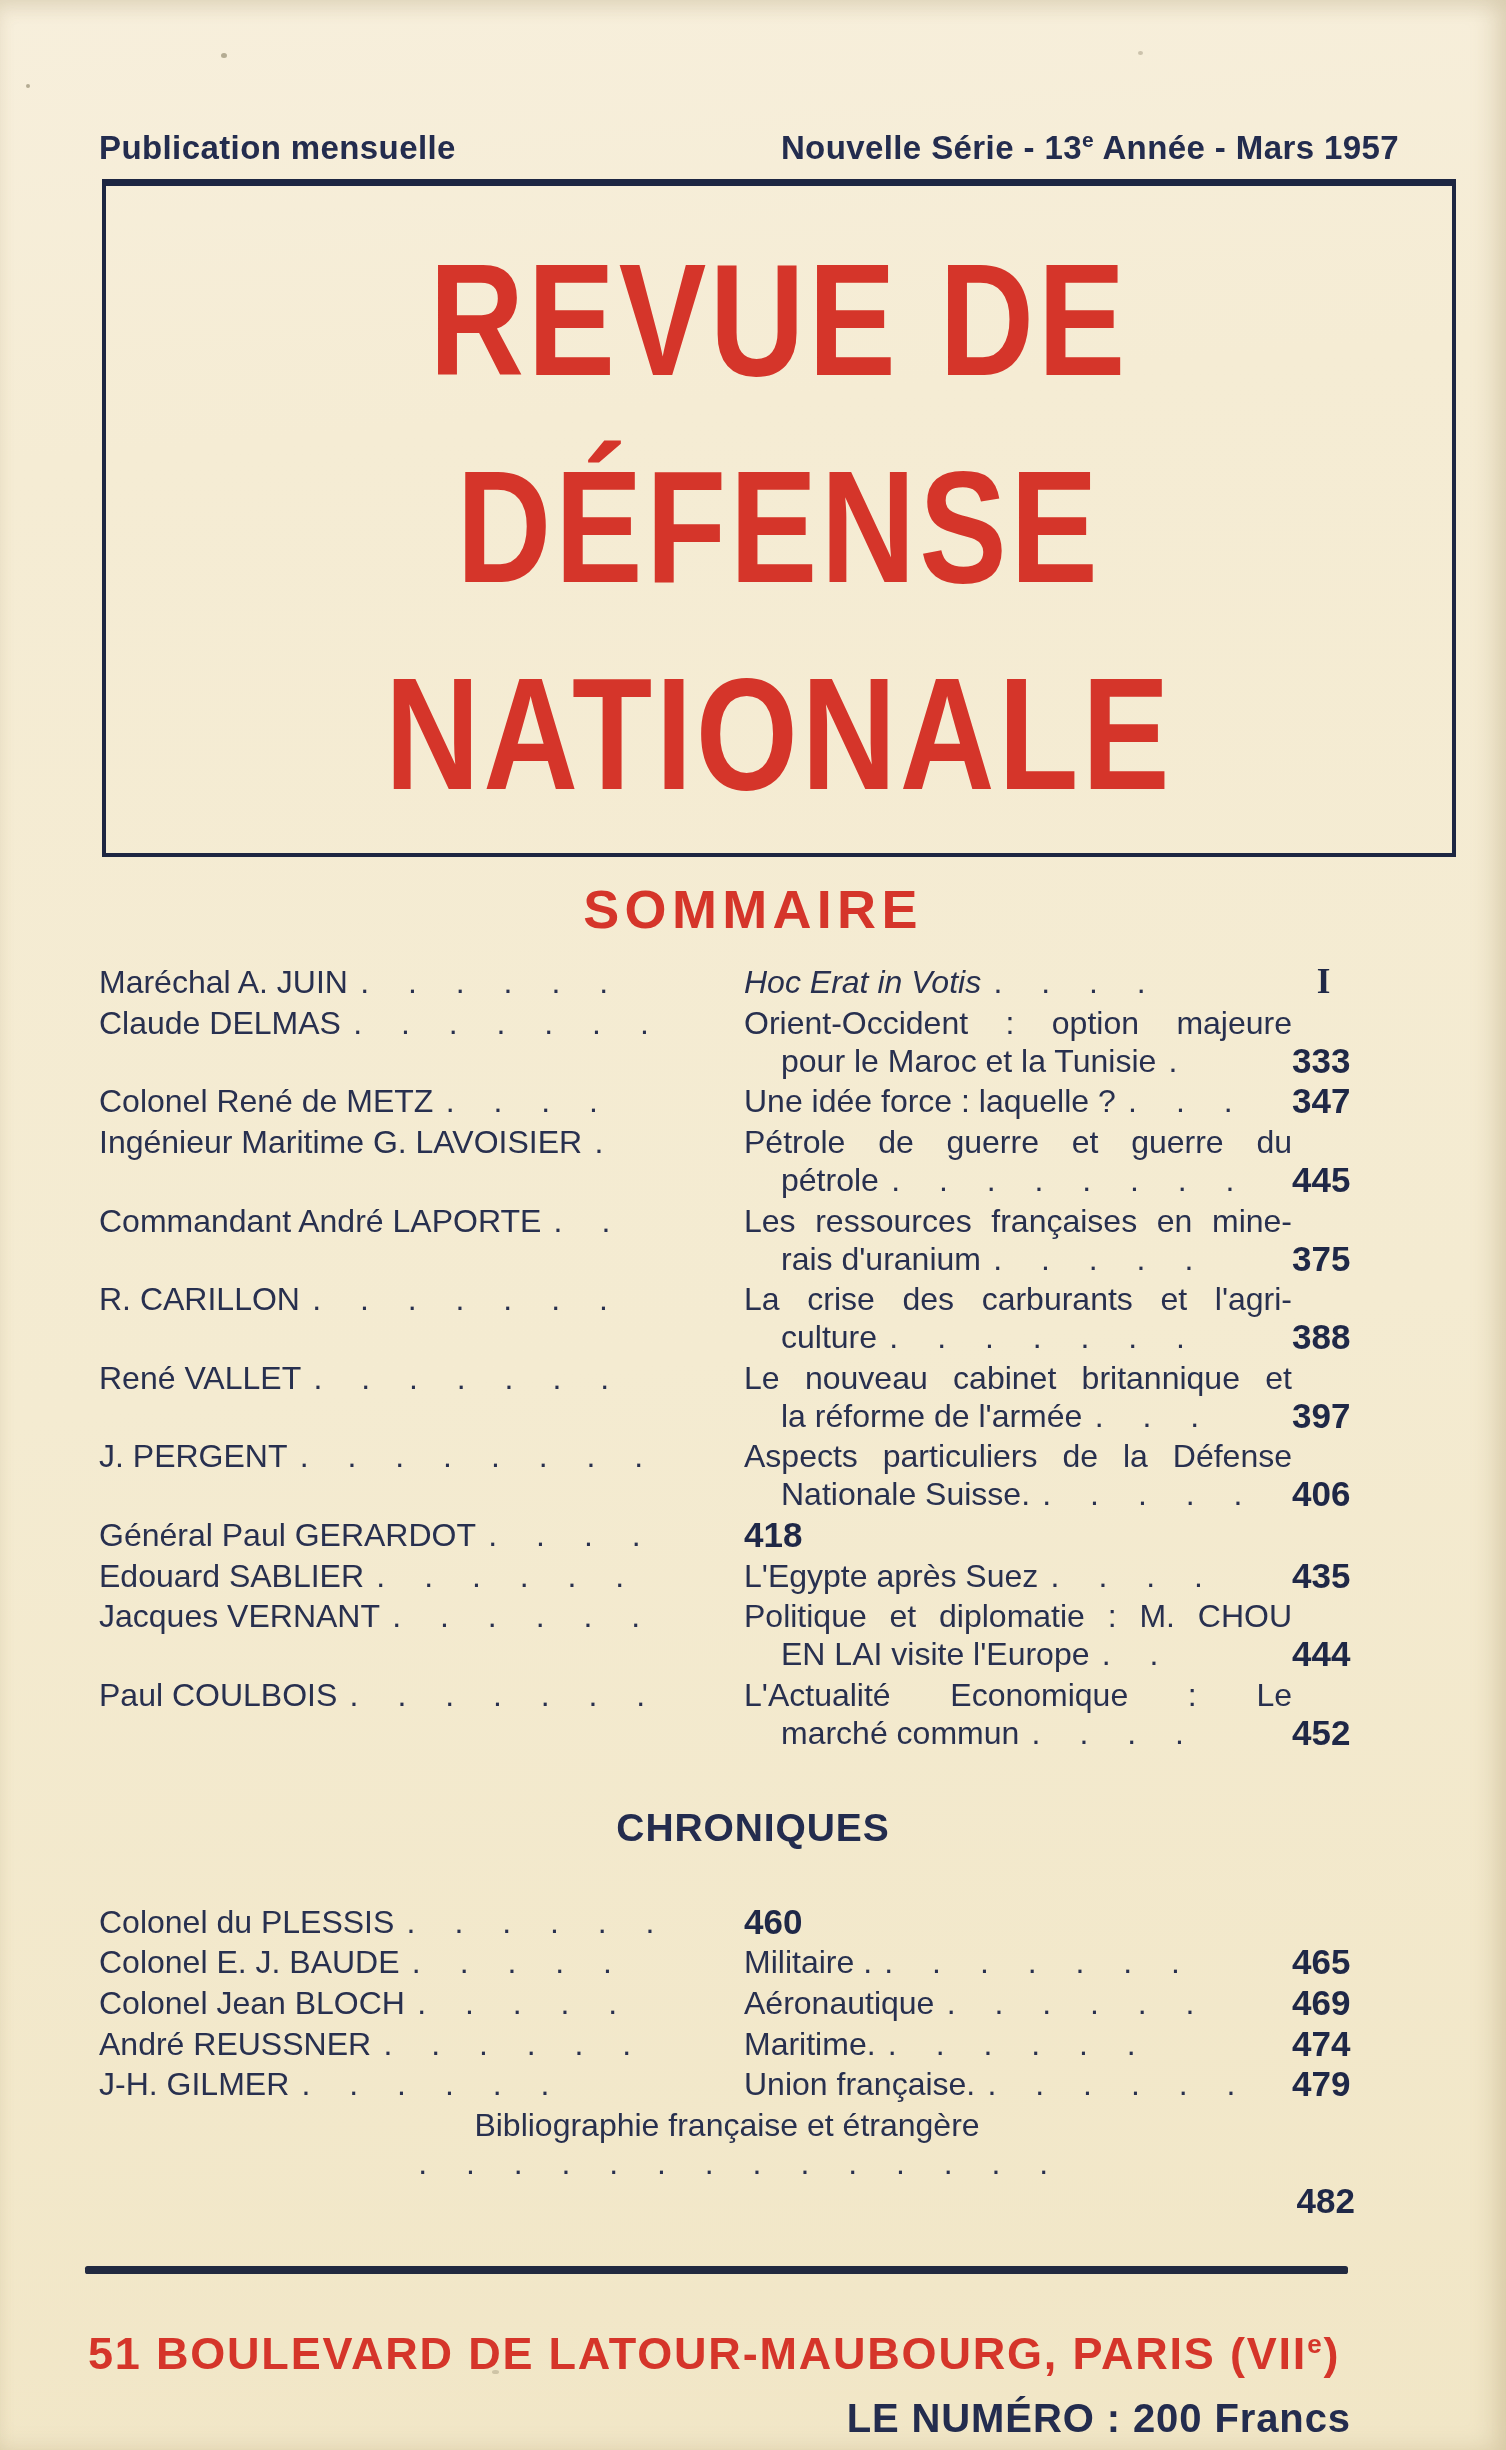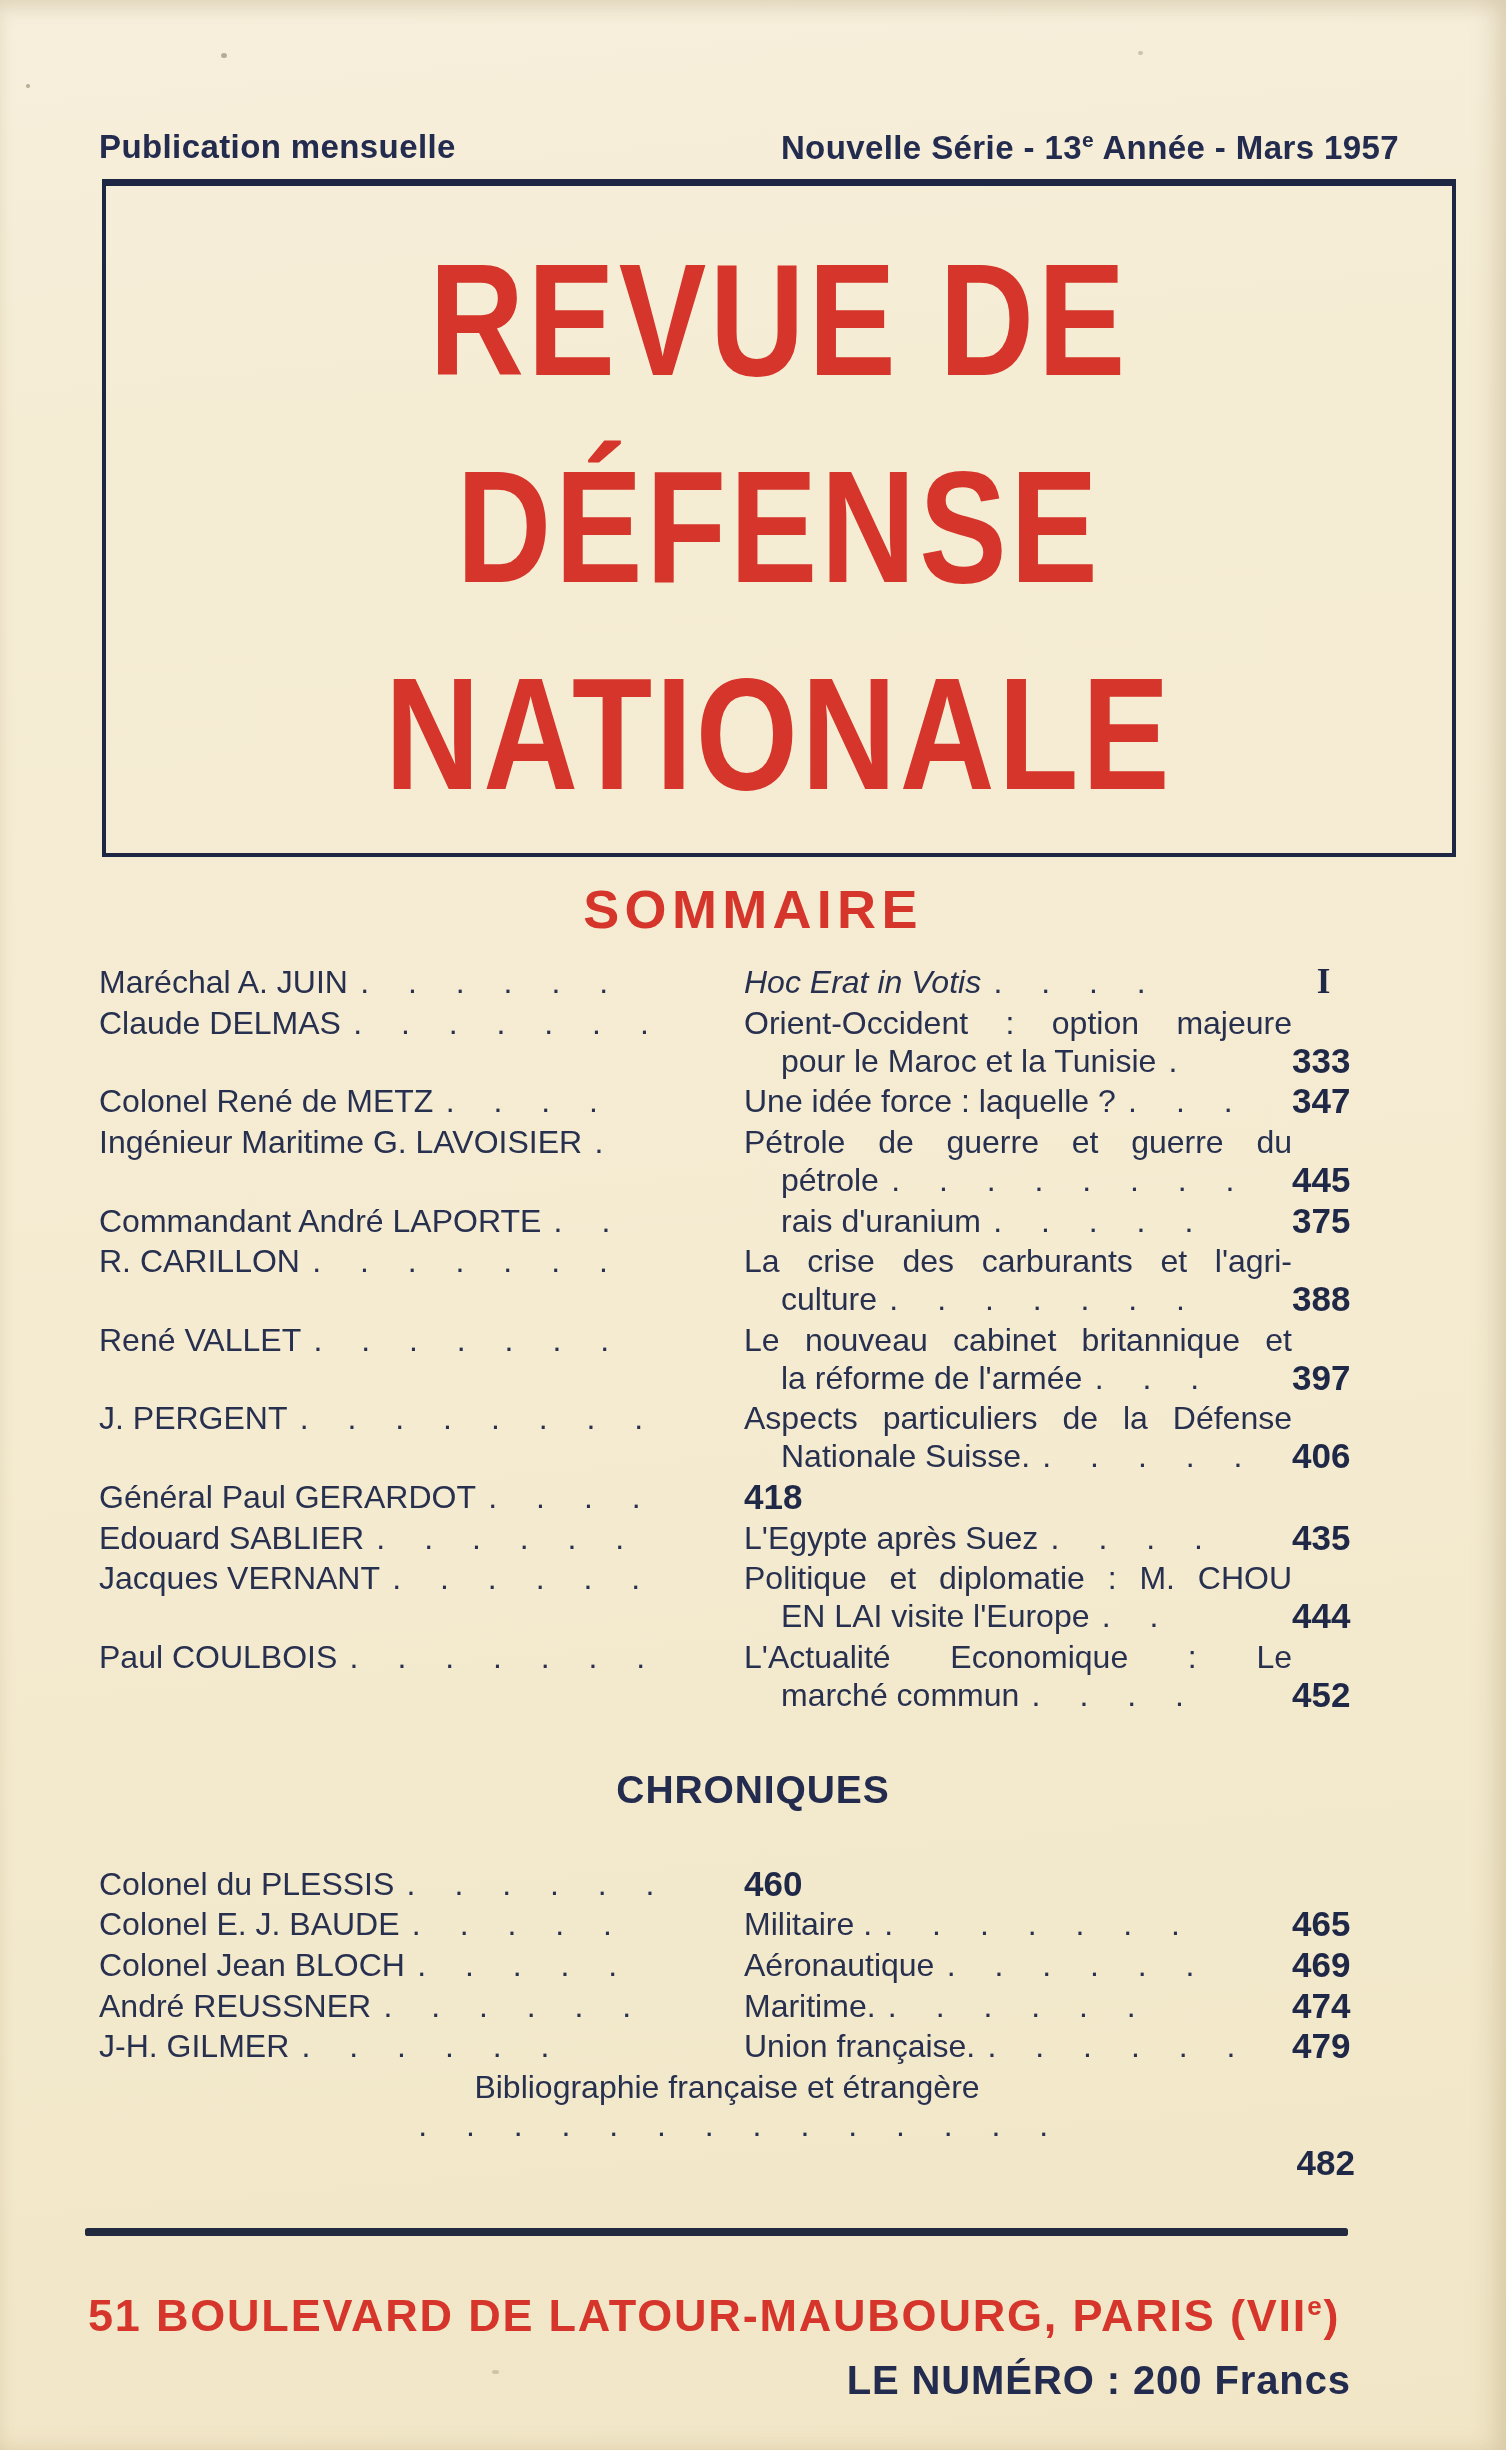--- a/index.html
+++ b/index.html
@@ -15,21 +15,21 @@
   }
   .speck{position:absolute;border-radius:50%;background:#7d7458;opacity:.55;}
   .speck.s1{left:221px;top:53px;width:6.1px;height:5.3px;}
   .speck.s2{left:26px;top:84px;width:4.4px;height:4.4px;}
   .speck.s3{left:1138px;top:51px;width:5.3px;height:4.4px;opacity:.35;}
   .speck.s4{left:492px;top:2370px;width:7px;height:4.4px;opacity:.3;}
 
   
   .topline{
     margin:128px 107px 0 99px;
-    display:flex;justify-content:space-between;align-items:flex-start;
+    display:flex;justify-content:space-between;align-items:center;
     font-weight:700;font-size:33px;letter-spacing:0.4px;color:#232c4e;
     white-space:nowrap;
   }
   .topline sup{font-size:21px;}
 
   
   .masthead-box{
     box-sizing:border-box;
     margin:12.3px 0 0 102px;
     width:1354px;height:678px;
@@ -147,20 +147,21 @@
         <div class="author"><span>Ingénieur Maritime G. LAVOISIER</span><span class="leader">.</span></div>
         <div class="titles">
           <div class="line just"><span>Pétrole de guerre et guerre du</span></div>
           <div class="line cont"><span>pétrole</span><span class="leader">. . . . . . . .</span></div>
         </div>
         <div class="pagenum">445</div>
       </div>
       <div class="toc-row">
         <div class="author"><span>Commandant André LAPORTE</span><span class="leader">. .</span></div>
         <div class="titles">
+          <div class="line just"><span>Les ressources françaises en mine-</span></div>
           <div class="line cont"><span>rais d'uranium</span><span class="leader">. . . . .</span></div>
         </div>
         <div class="pagenum">375</div>
       </div>
       <div class="toc-row">
         <div class="author"><span>R. CARILLON</span><span class="leader">. . . . . . .</span></div>
         <div class="titles">
           <div class="line just"><span>La crise des carburants et l'agri-</span></div>
           <div class="line cont"><span>culture</span><span class="leader">. . . . . . .</span></div>
         </div>

